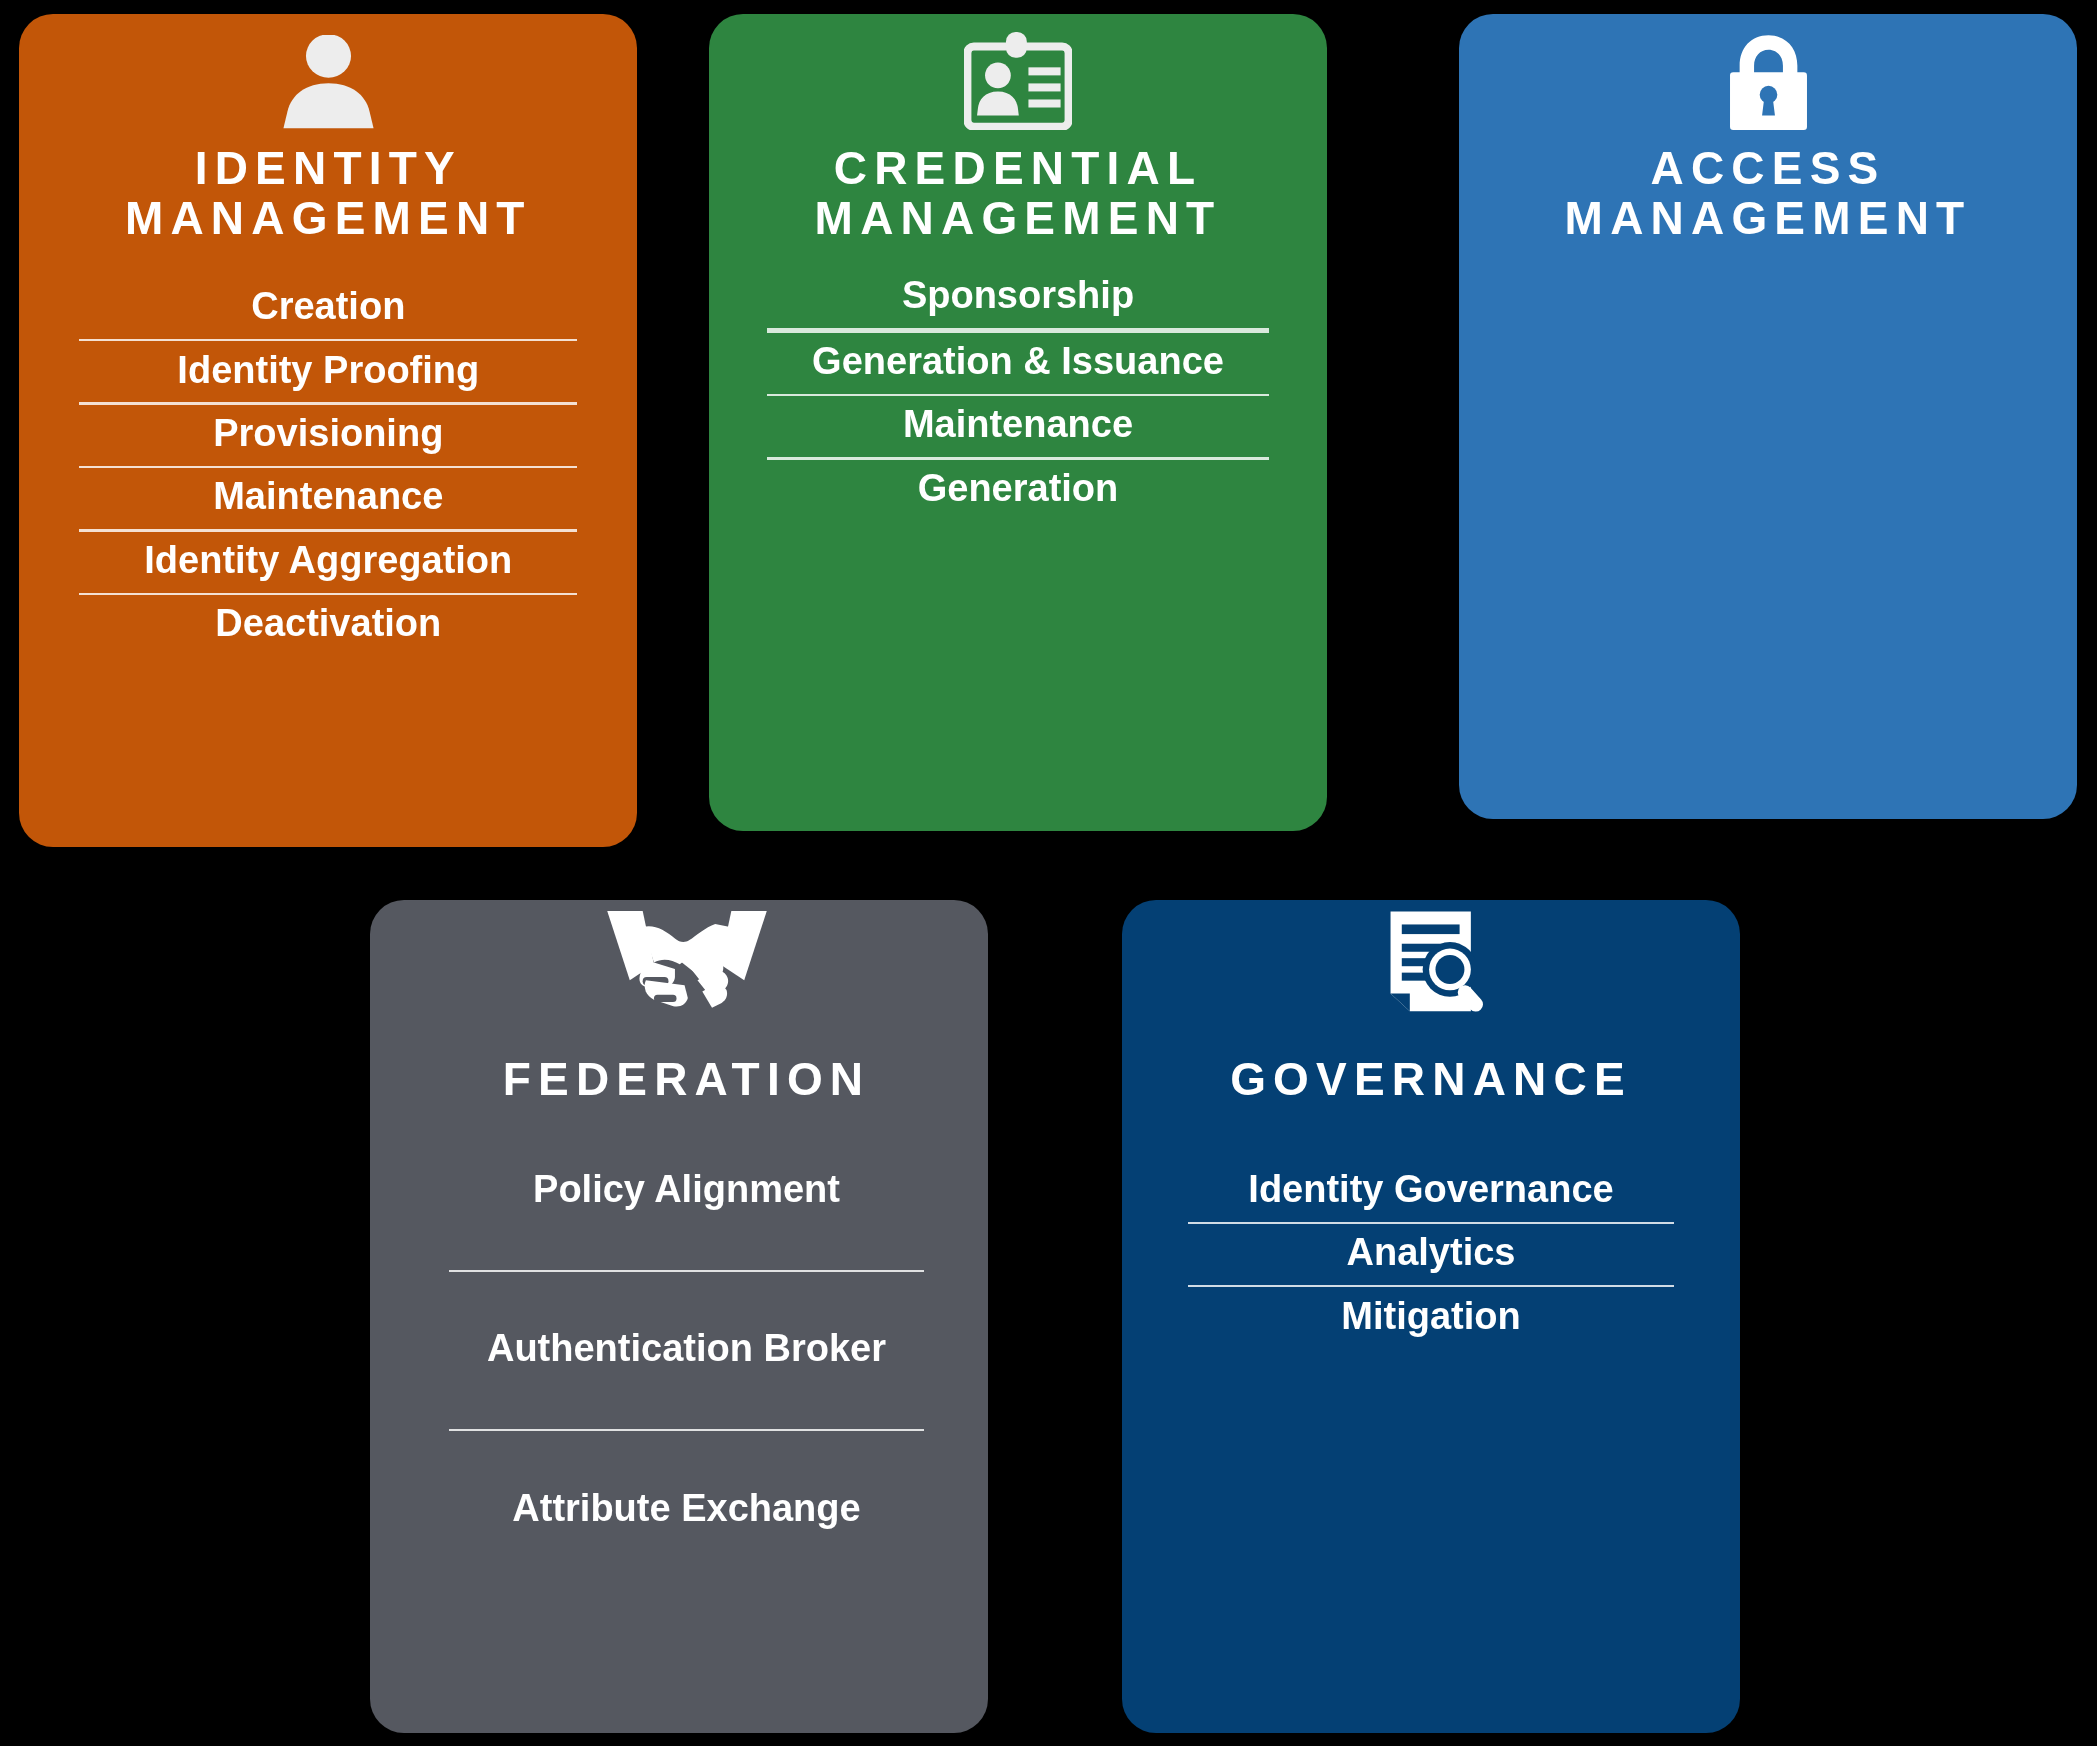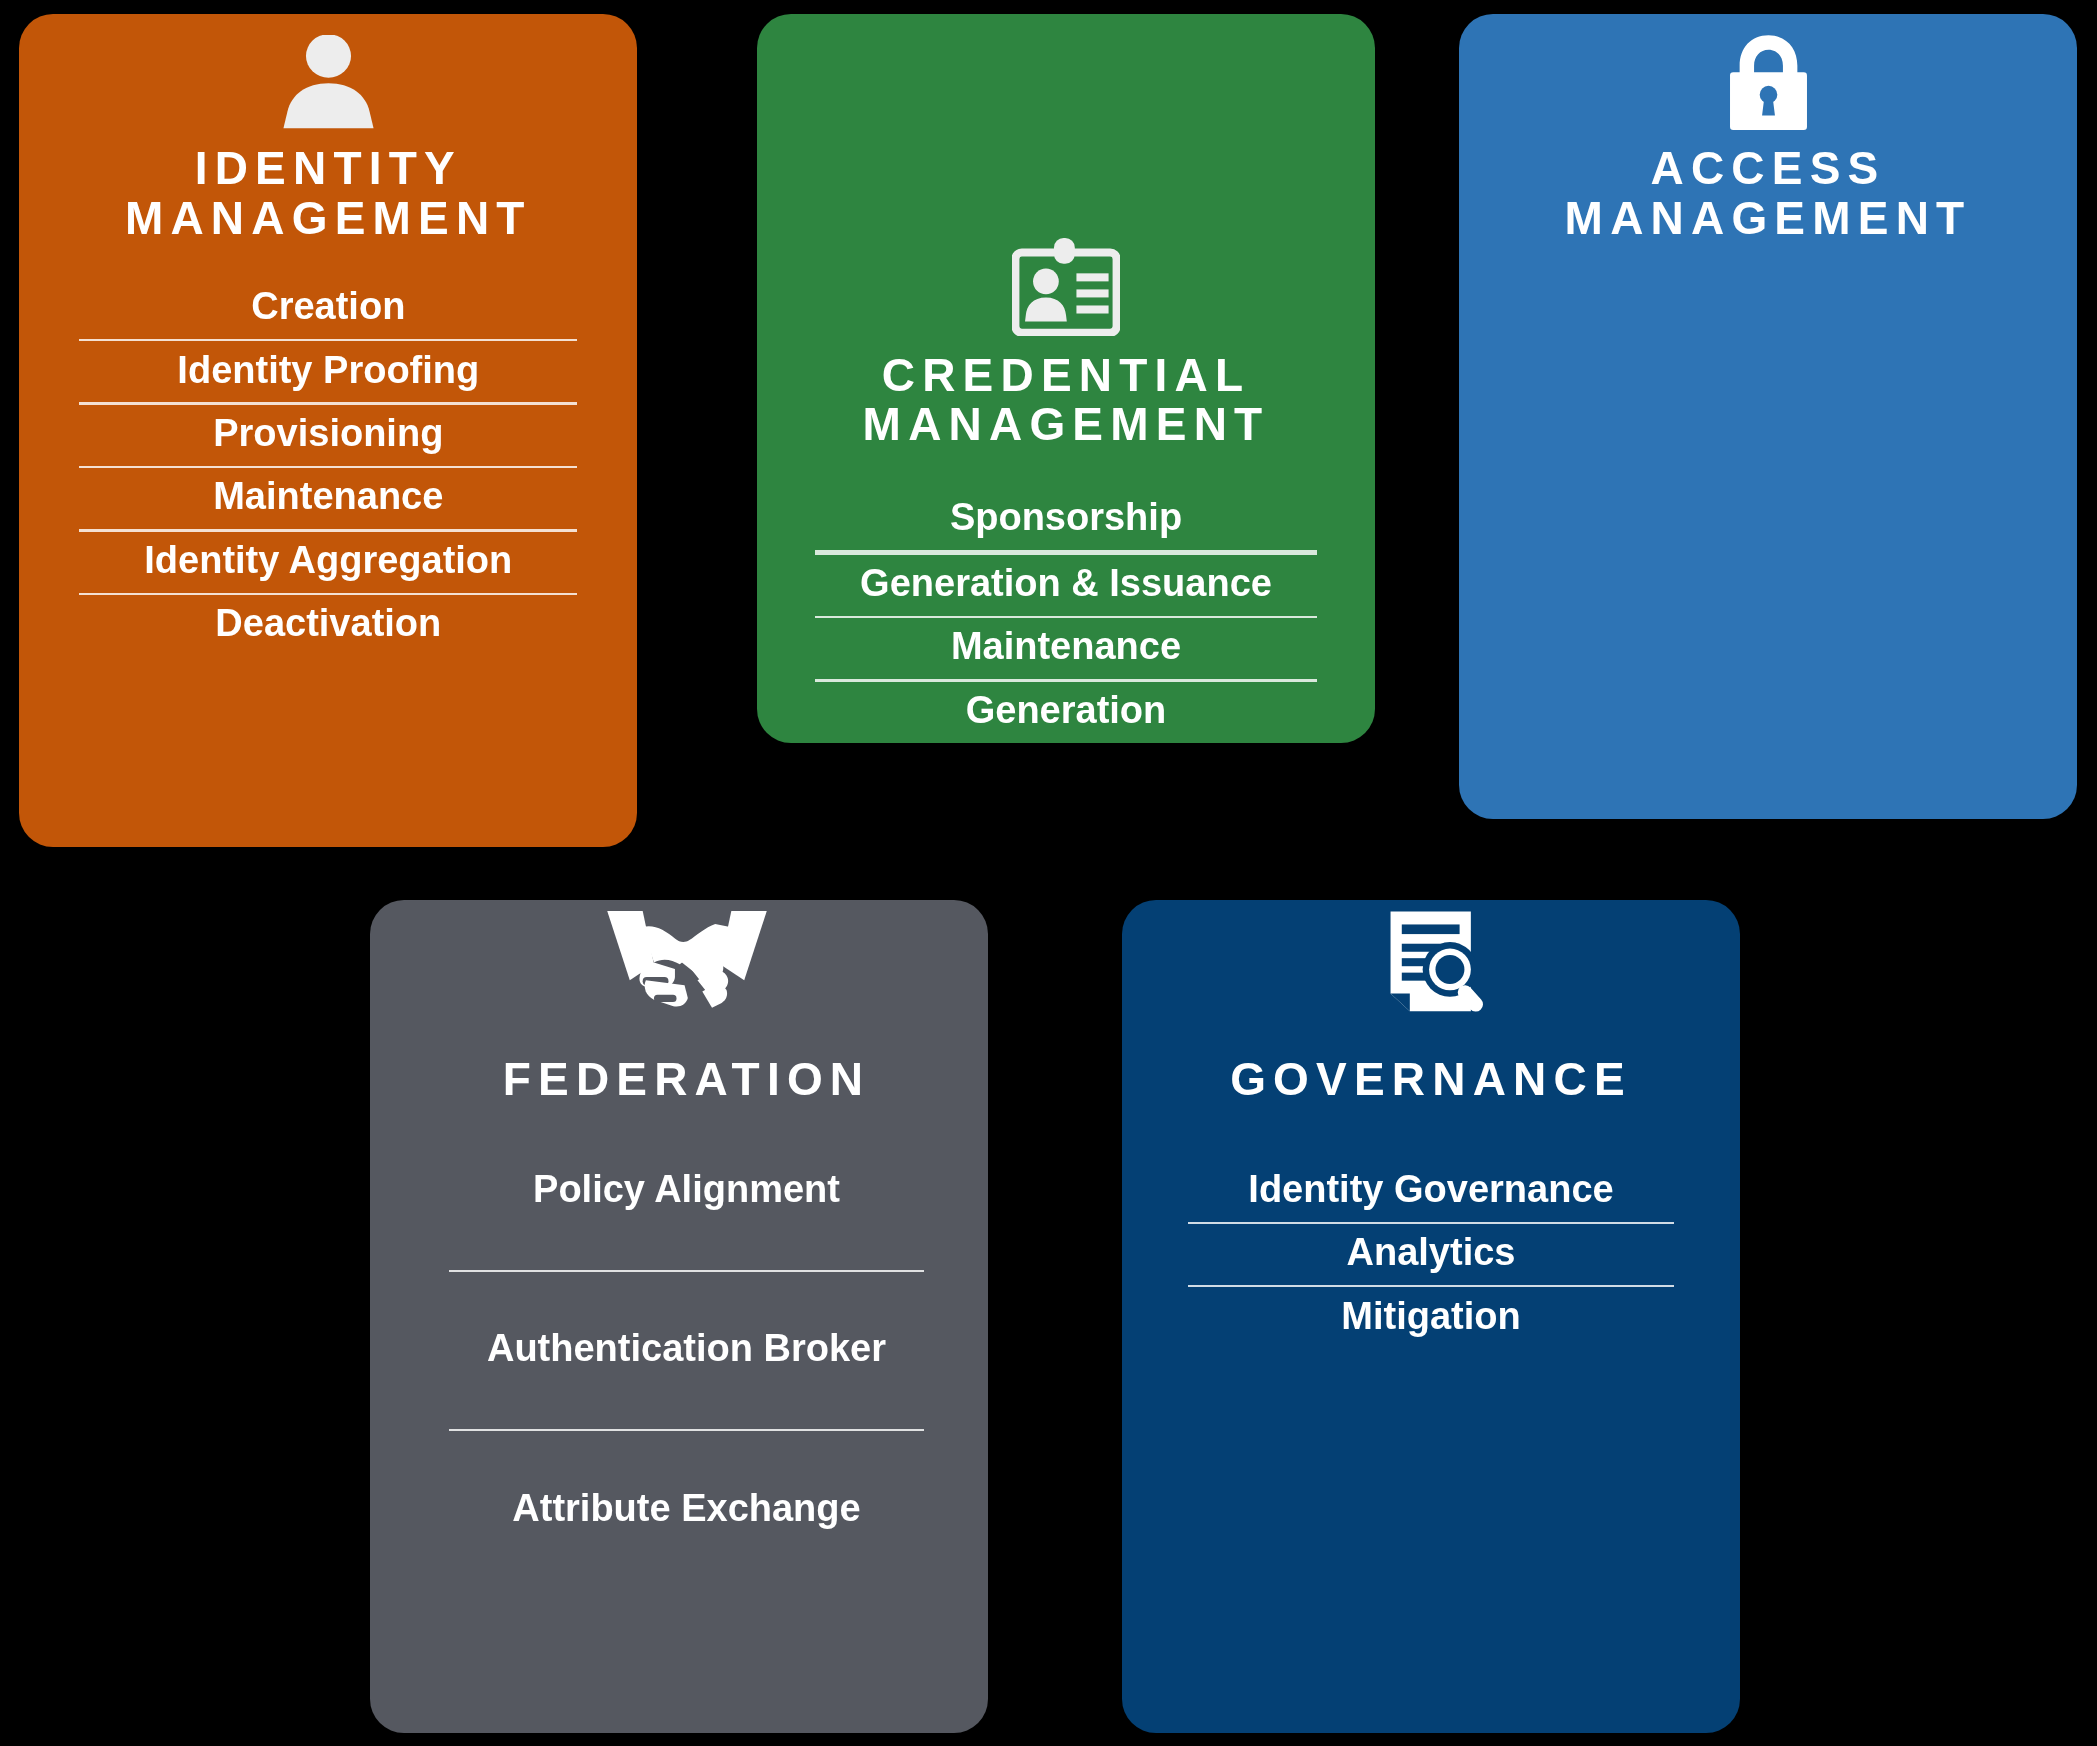--- a/index.html
+++ b/index.html
@@ -27,21 +27,21 @@
     border-radius: 34px;
     box-sizing: border-box;
     display: flex;
     flex-direction: column;
     align-items: center;
     overflow: hidden;
   }
 
   
   .card-identity   { left: 19.3px;   top: 13.7px;   width: 618px; height: 833px; }
-  .card-credential { left: 757px;  top: 13.7px;   width: 618px; height: 729px; justify-content: flex-end; }
+  .card-credential { left: 709px;  top: 13.7px;   width: 618px; height: 817px; }
   .card-access     { left: 1459px; top: 13.7px;   width: 618px; height: 805px; }
   .card-federation { left: 370px;  top: 900px; width: 618px; height: 833px; padding-left: 15px; }
   .card-governance { left: 1122px; top: 900px; width: 618px; height: 833px; }
 
   .icon-wrap {
     display: flex;
     align-items: flex-end;
     justify-content: center;
     height: 97px;
     margin-top: 19.3px;
@@ -83,21 +83,21 @@
 
   .divider {
     height: 2.4px;
     background: rgba(255,255,255,0.82);
     width: 100%;
     margin: 0 auto;
   }
 
   
   .card-identity .item-list   { padding: 0 60px; margin-top: 35px; }
-  .card-credential .item-list { padding: 0 58px; margin-top: 40px; }
+  .card-credential .item-list { padding: 0 58px; margin-top: 24px; }
   .card-access .item-list     { padding: 0 60px; margin-top: 39px; }
   .card-federation .item-list { padding: 0 64px; margin-top: 56px; gap: 48px; }
   .card-governance .item-list { padding: 0 66px; margin-top: 56px; }
 
   .card-federation .card-title,
   .card-governance .card-title { margin-top: 39px; }
 </style>
 </head>
 <body>
 

